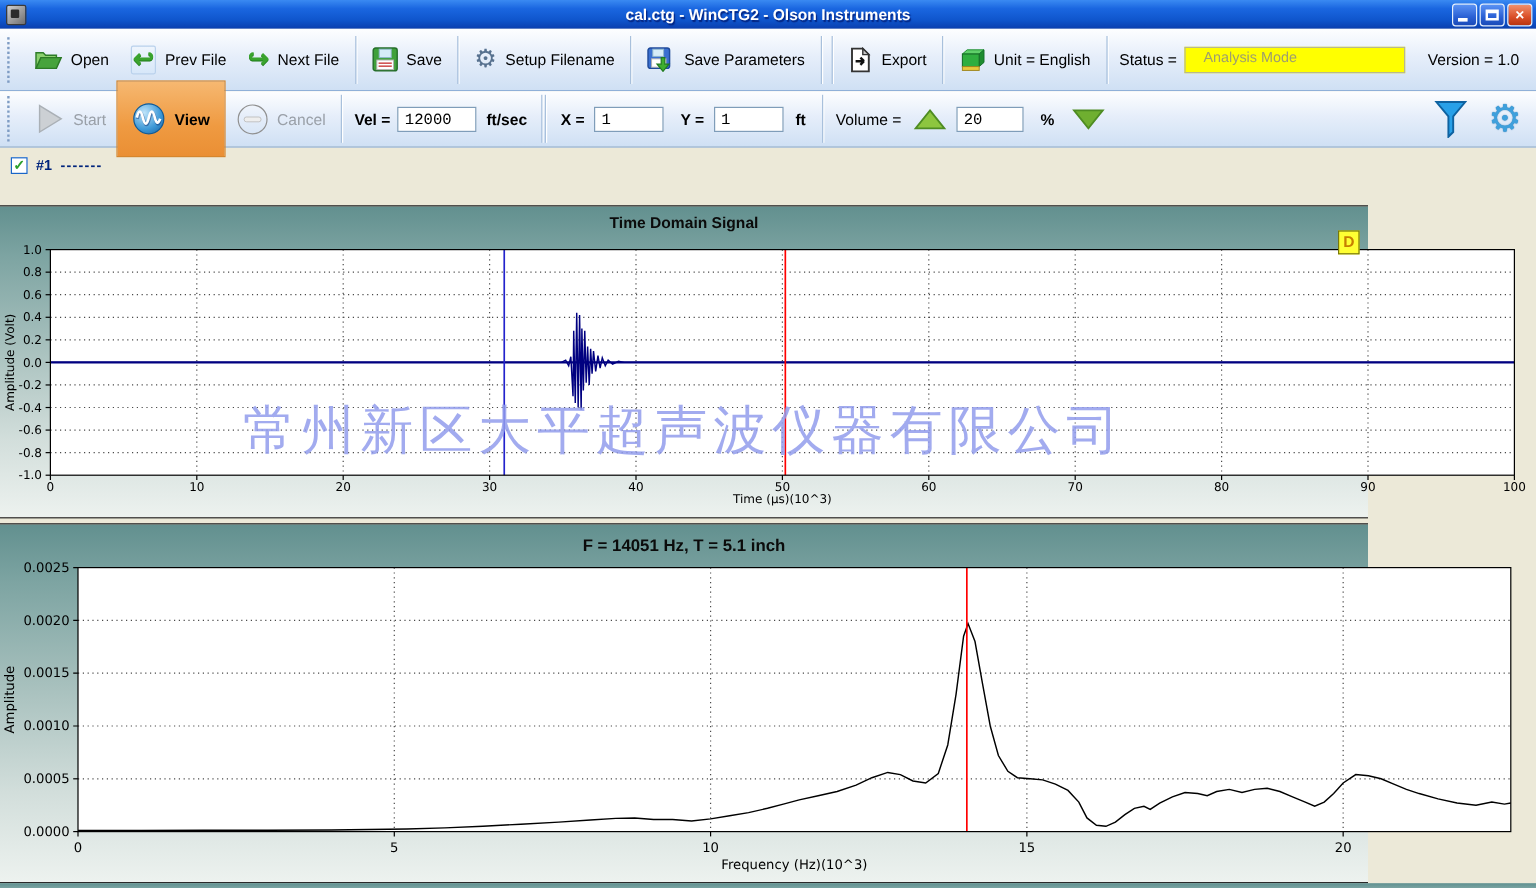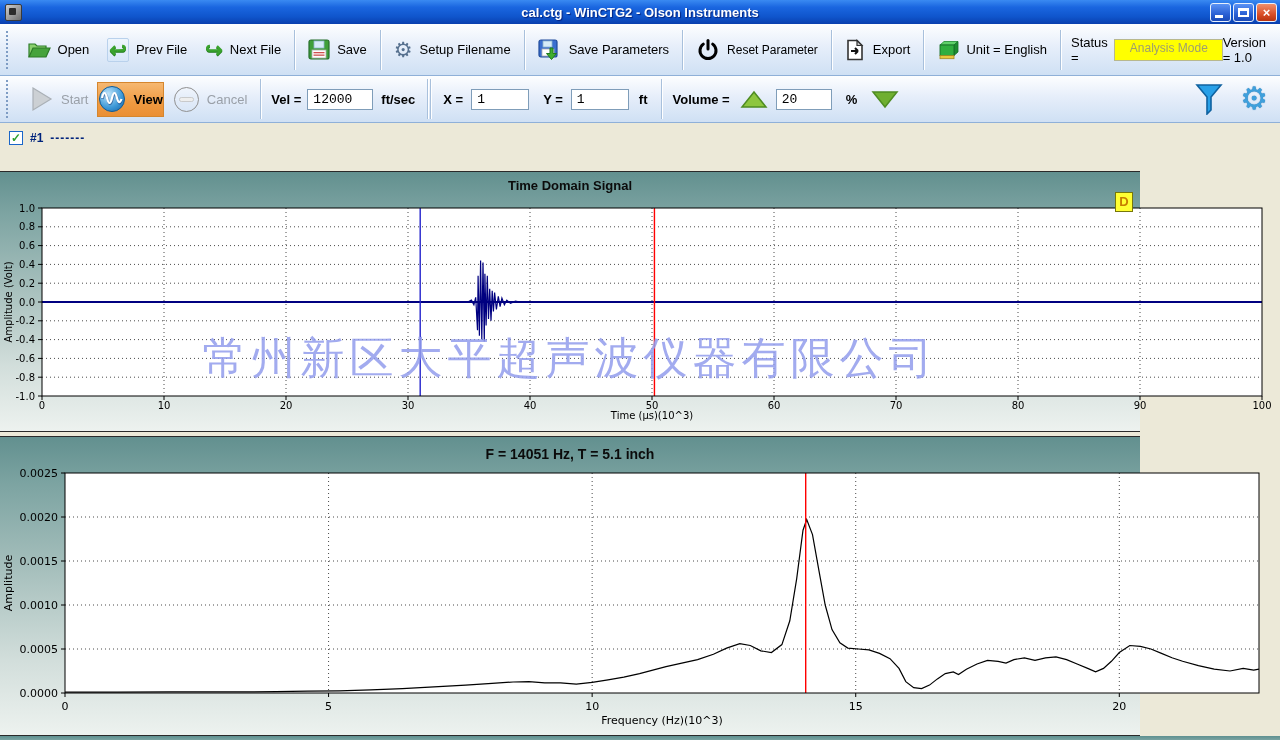--- a/index.html
+++ b/index.html
@@ -38,21 +38,21 @@
   .tb.disabled{color:#9aa0a8;cursor:default}
   .sep{width:1px;height:40px;background:#a8c0dc;box-shadow:1px 0 0 #fff;margin:0 4px;flex:none}
   .hl{background:linear-gradient(180deg,#eef5fd,#d7e7f9);border:1px solid #b9d1ec;border-radius:2px;
     padding:1px;display:flex}
   .glyph-arrow{font-size:21px;font-weight:bold;color:#3aa32e;line-height:20px;
     text-shadow:0 1px 0 #1d7a18}
   .glyph-gear{font-size:21px;color:#57718f;line-height:20px}
   .tin{height:21px;border:1px solid #7f9db9;font-size:13px;padding:1px 5px;box-sizing:border-box;
     font-family:Liberation Mono, monospace;background:#fff}
   .active-view{background:linear-gradient(180deg,#f6b871,#ef9a41 60%,#ea8f34);
-    border:1px solid #d5862e;height:35px;box-sizing:border-box;padding:4px 0;font-weight:bold}
+    border:1px solid #d5862e;height:64px;box-sizing:border-box;padding:4px 12px;font-weight:bold}
   .status-box{width:152px;height:18px;background:#ffff00;border:1px solid #b8b88e;
     color:#9e9e6e;font-size:12px;padding:1px 15px;line-height:15px;overflow:hidden;white-space:nowrap}
   .t1 .version{margin-left:auto;padding-right:6px}
   .right-icons{margin-left:auto;display:flex;align-items:center;gap:16px;padding-right:4px}
   .gear-big{font-size:31px;color:#3fa0dc;line-height:30px;text-shadow:0 0 1px #1b6aa8}
 
   
   .channel-row{position:absolute;top:131px;left:9px;display:flex;align-items:center;gap:7px}
   .cbox{width:14px;height:14px;background:#fff;border:1px solid #1a66c8;box-sizing:border-box;
     color:#2ca02c;font-size:12px;font-weight:bold;line-height:12px;text-align:center;cursor:pointer}
@@ -142,27 +142,20 @@
       <rect x="1" y="1" width="18" height="17" rx="2" fill="#3a6fd0" stroke="#1f4a9a" stroke-width="1.2"></rect>
       <rect x="5" y="2" width="9" height="6" fill="#d6ecf8" stroke="#8fb6cc" stroke-width="0.8"></rect>
       <rect x="4" y="10" width="12" height="7" fill="#ffffff" stroke="#b0b0b0" stroke-width="0.8"></rect>
       <path d="M15,9 v5.5 h3.5 l-5,6 l-5,-6 h3.5 v-5.5 z" fill="#3fae2e" stroke="#1f7a1f" stroke-width="1"></path>
     </svg>
     <span class="lbl">Save Parameters</span>
   </button>
 
   <span class="sep"></span>
 
-  <button class="tb" style="font-size:12px">
-    <svg width="24" height="24" viewBox="0 0 24 24">
-      <path d="M16.7,6.1 A8,8 0 1 1 7.3,6.1" fill="none" stroke="#000" stroke-width="3" stroke-linecap="round"></path>
-      <line x1="12" y1="2.5" x2="12" y2="11" stroke="#000" stroke-width="3" stroke-linecap="round"></line>
-    </svg>
-    <span class="lbl">Reset Parameter</span>
-  </button>
 
   <span class="sep"></span>
 
   <button class="tb">
     <svg width="21" height="22" viewBox="0 0 21 22">
       <path d="M3,1.5 h9 l5,5 v14 h-14 z" fill="#ffffff" stroke="#333" stroke-width="1.6"></path>
       <path d="M12,1.5 l5,5 h-5 z" fill="#c8c8c8" stroke="#333" stroke-width="1.2"></path>
       <path d="M6,12 h7 M13,12 l-3,-3 M13,12 l-3,3" fill="none" stroke="#111" stroke-width="2"></path>
     </svg>
     <span class="lbl">Export</span>
@@ -233,21 +226,21 @@
   <span class="sep" style="margin-left:-2px"></span>
 
   <span class="lbl" style="padding:0 8px;font-weight:bold">X =</span>
   <input class="tin" style="width: 58px;" value="1">
   <span class="lbl" style="padding:0 8px 0 14px;font-weight:bold">Y =</span>
   <input class="tin" style="width: 58px;" value="1">
   <span class="lbl" style="padding:0 10px;font-weight:bold">ft</span>
 
   <span class="sep"></span>
 
-  <span class="lbl" style="padding:0 10px 0 6px;font-weight:bold">Volume =</span>
+  <span class="lbl" style="padding:0 10px 0 6px;font-weight:normal">Volume =</span>
   <svg width="28" height="19" viewBox="0 0 28 19" style="cursor:pointer">
     <path d="M14,2 L26,17 L2,17 Z" fill="#8dc63f" stroke="#4e8c22" stroke-width="1.5"></path>
   </svg>
   <input class="tin" style="width: 56px; margin: 0px 8px;" value="20">
   <span class="lbl" style="padding:0 6px;font-weight:bold">%</span>
   <svg width="28" height="19" viewBox="0 0 28 19" style="cursor:pointer;margin-left:8px">
     <path d="M2,2 L26,2 L14,17 Z" fill="#6faf30" stroke="#4e8c22" stroke-width="1.5"></path>
   </svg>
 
   <span class="right-icons">

